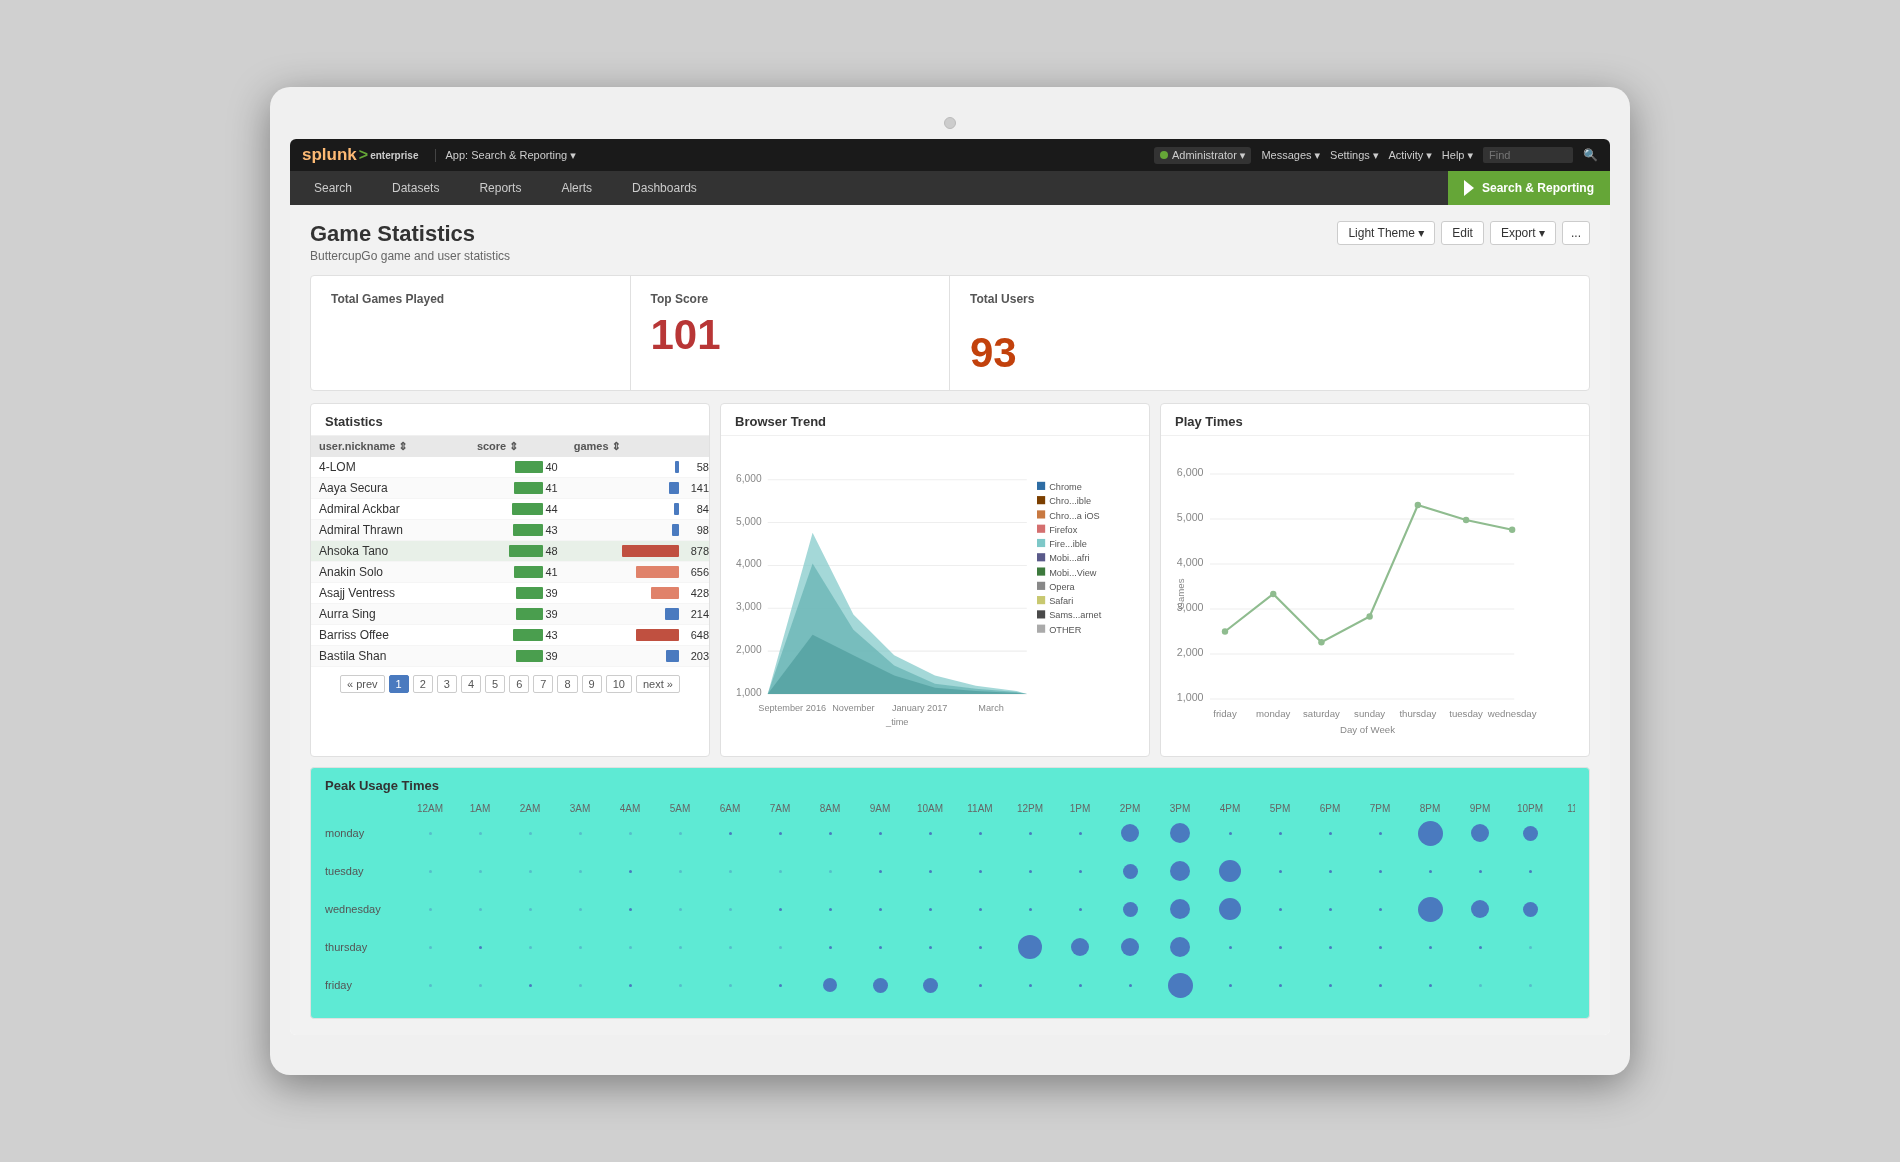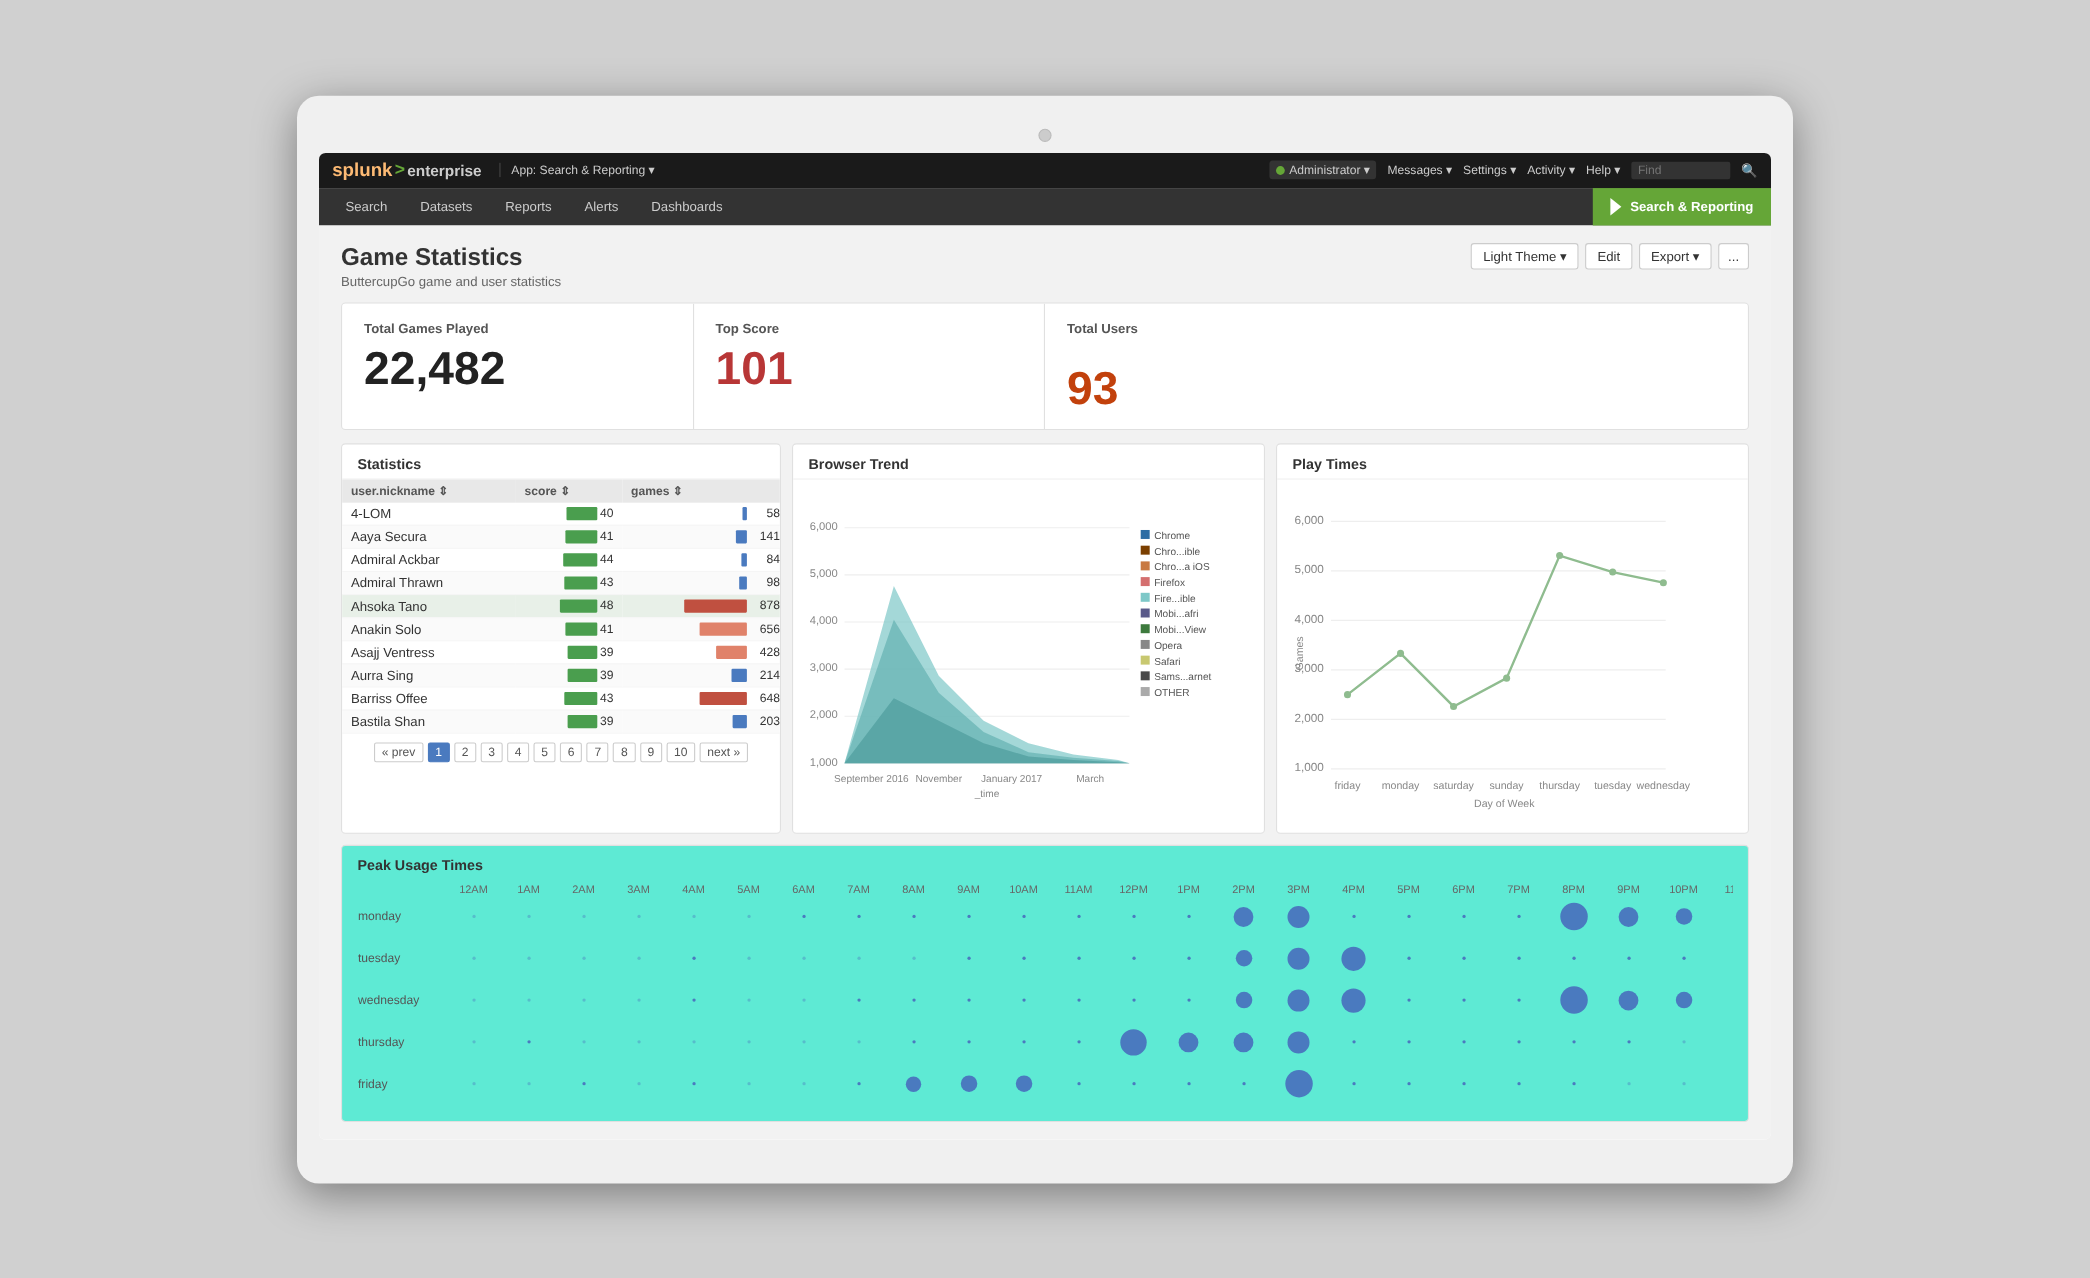--- a/index.html
+++ b/index.html
@@ -42,21 +42,21 @@
     }
     .splunk-logo {
       color: #fff;
       font-size: 13px;
       font-weight: bold;
       display: flex;
       align-items: center;
       gap: 2px;
     }
     .splunk-logo .gt { color: #65a637; font-size: 16px; }
-    .splunk-logo .enterprise { color: #ccc; font-size: 14px; }
+    .splunk-logo .enterprise { color: #ccc; font-size: 10px; }
     .app-label {
       color: #ccc;
       font-size: 11px;
       border-left: 1px solid #444;
       padding-left: 10px;
     }
     .nav-right {
       margin-left: auto;
       display: flex;
       align-items: center;
@@ -96,21 +96,21 @@
     
     .sec-nav {
       background: #333;
       height: 34px;
       display: flex;
       align-items: center;
       padding: 0 0 0 10px;
     }
     .sec-nav-items {
       display: flex;
-      gap: 2px;
+      gap: 12px;
       height: 100%;
     }
     .sec-nav-item {
       color: #ccc;
       font-size: 12px;
       padding: 0 14px;
       display: flex;
       align-items: center;
       cursor: pointer;
       height: 100%;
@@ -404,21 +404,20 @@
           <button class="btn-theme">Light Theme ▾</button>
           <button class="btn-edit">Edit</button>
           <button class="btn-export">Export ▾</button>
           <button class="btn-more">...</button>
         </div>
       </div>
 
       <div class="stat-row">
         <div class="stat-box">
           <div class="stat-label">Total Games Played</div>
-          <div class="stat-value dark">22,482</div>
         </div>
         <div class="stat-box">
           <div class="stat-label">Top Score</div>
           <div class="stat-value red">101</div>
         </div>
         <div class="stat-box">
           <div class="stat-label">Total Users</div>
           <div class="stat-value teal">93</div>
         </div>
       </div>

